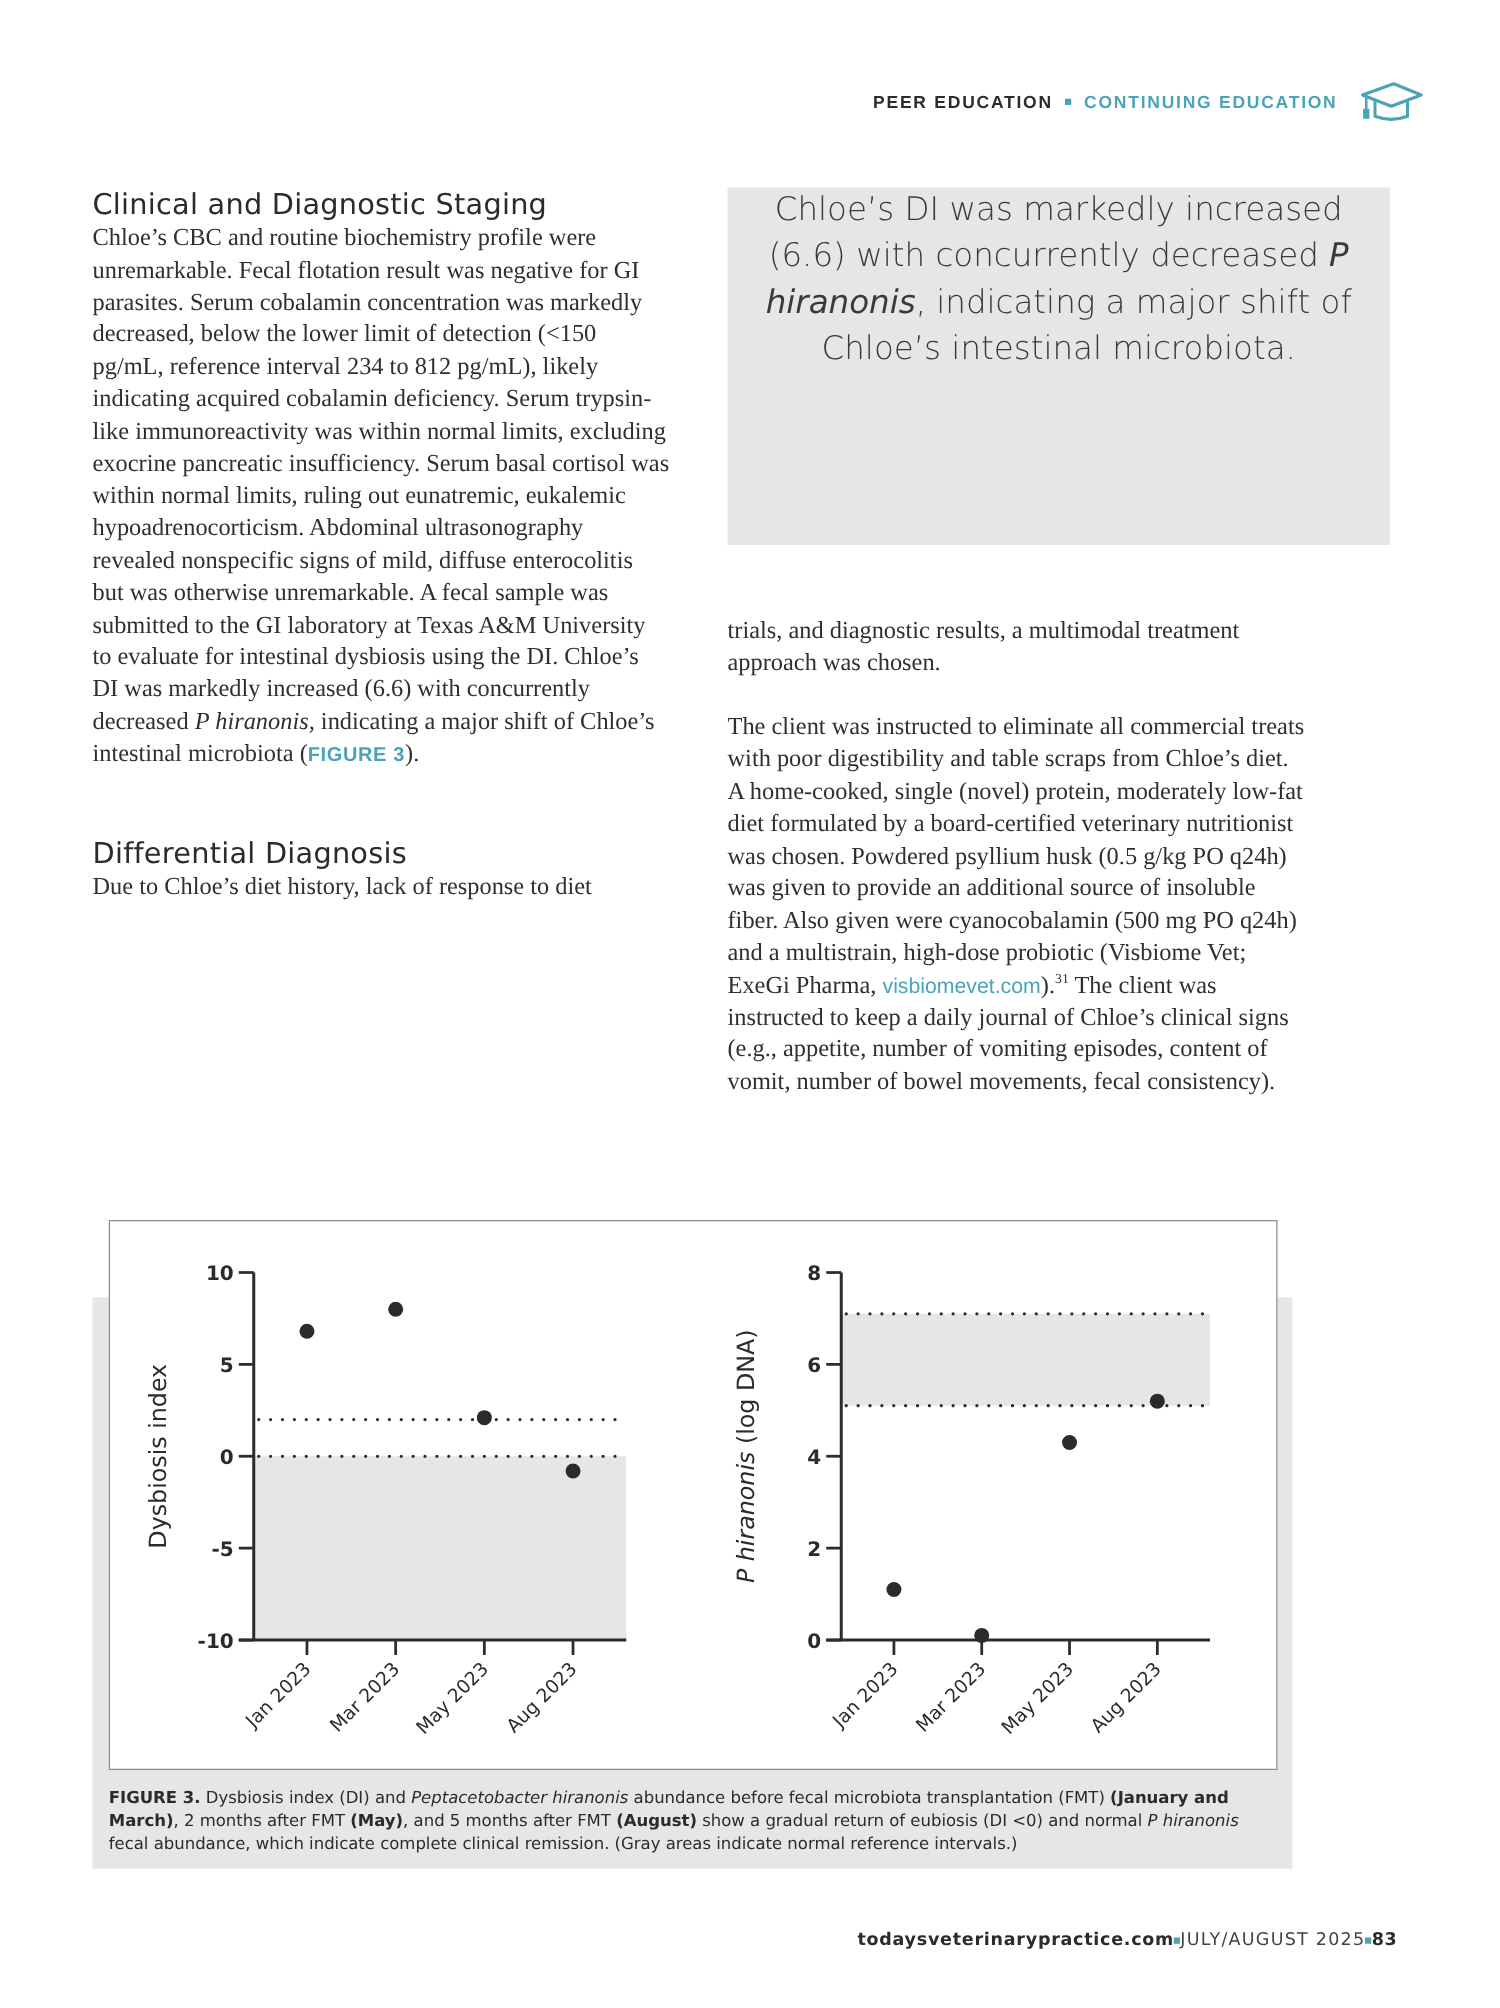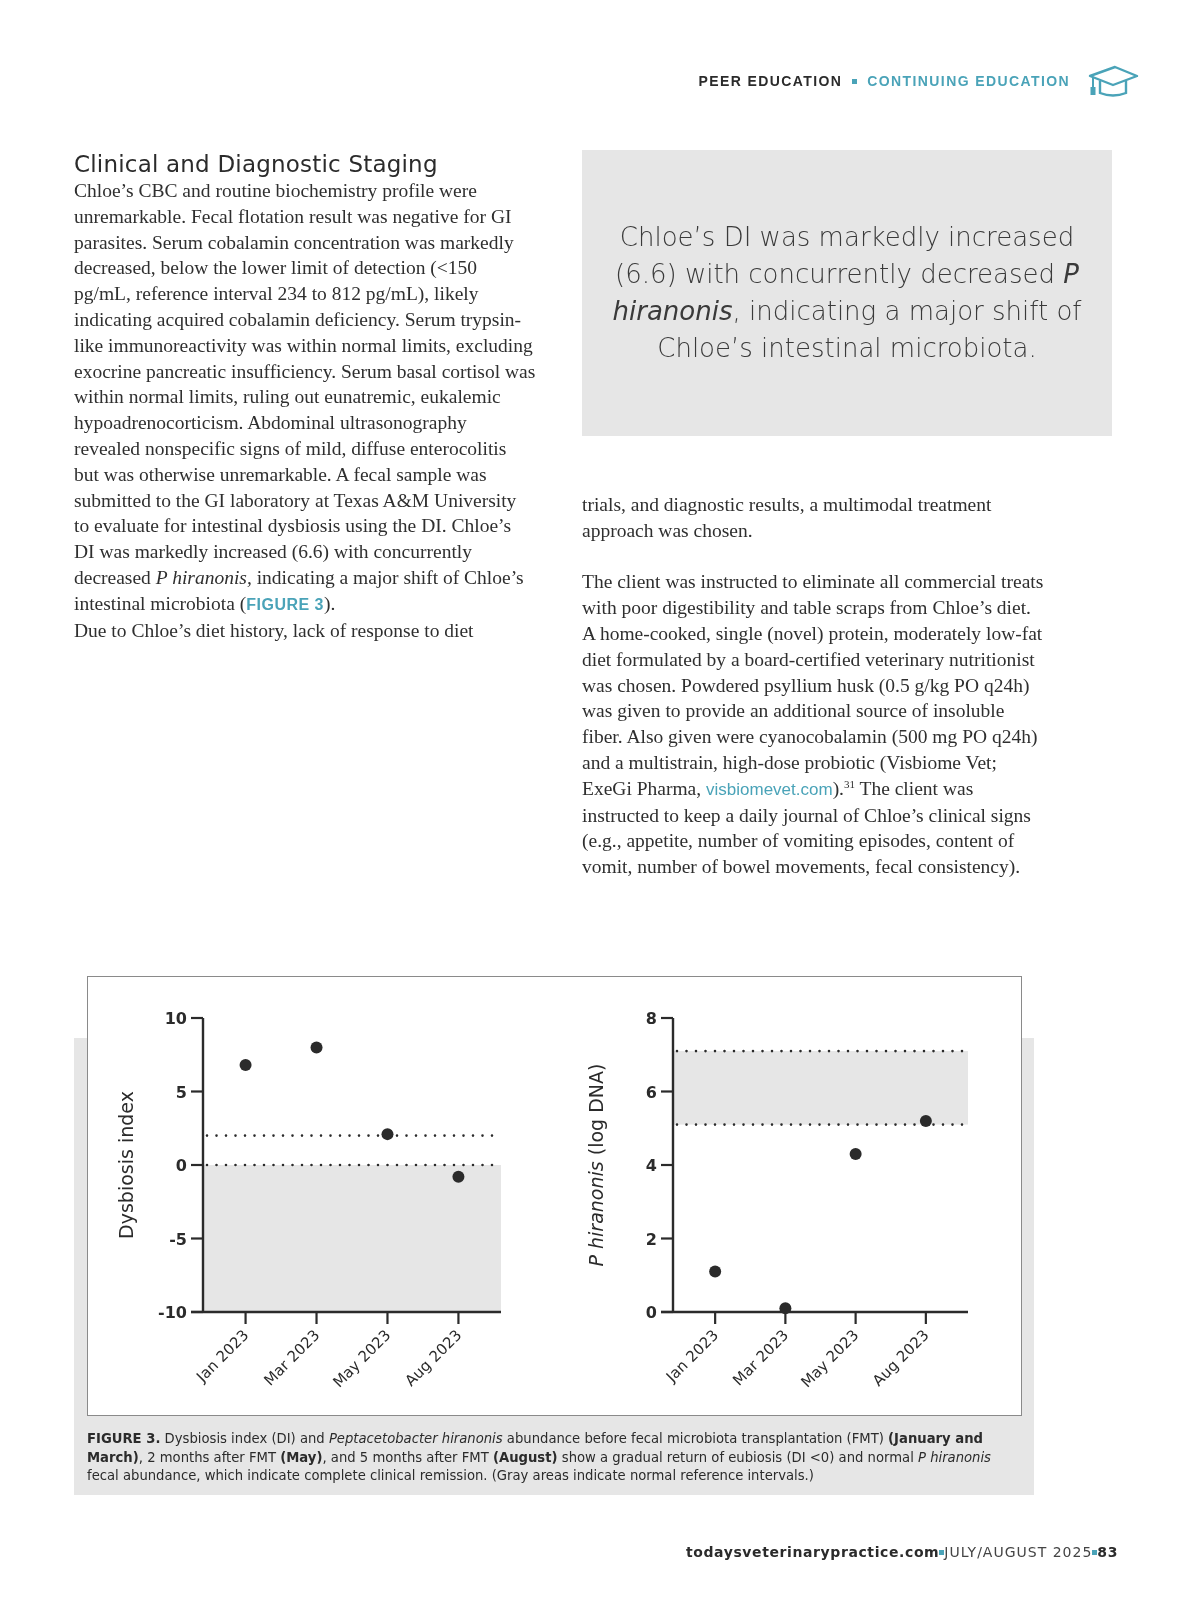--- a/index.html
+++ b/index.html
@@ -11,21 +11,21 @@
   .header svg{margin-left:6px;}
 
   .col{position:absolute;font-family:"Liberation Serif",serif;font-size:19.5px;line-height:25.8px;color:#2f2f2f;}
   .col p{margin:0;}
   .col .italic{font-style:italic;}
   h2{font-family:"DejaVu Sans","Liberation Sans",sans-serif;font-weight:400;font-size:23px;line-height:28px;margin:0;color:#2b2b2b;letter-spacing:0.2px;}
   .figref{font-family:"Liberation Sans",sans-serif;font-weight:700;color:#4aa3b8;font-size:16px;letter-spacing:0.5px;}
   .link{font-family:"Liberation Sans",sans-serif;color:#4aa3b8;font-size:17px;}
   sup{font-size:11px;line-height:0;}
 
-  .pull{position:absolute;left:582px;top:150px;width:530px;height:286px;background:#e6e6e6;display:flex;align-items:center;justify-content:center;}
+  .pull{position:absolute;left:582px;top:150px;width:530px;height:286px;background:#e6e6e6;display:flex;justify-content:center;}
   .pull p{margin:0;text-align:center;font-family:"DejaVu Sans","Liberation Sans",sans-serif;font-weight:300;font-size:26px;line-height:37px;color:#3a3a3a;padding-left:0;}
 
   .figbg{position:absolute;left:74px;top:1038px;width:960px;height:457px;background:#e6e6e6;}
   .figbox{position:absolute;left:87px;top:976px;width:935px;height:440px;background:#fff;border:1.5px solid #8a8a8a;box-sizing:border-box;}
   .caption{position:absolute;left:87px;top:1430px;width:930px;font-family:"DejaVu Sans","Liberation Sans",sans-serif;font-size:13.2px;line-height:18.5px;color:#2b2b2b;}
   .caption b{font-weight:700;}
   .caption i{font-style:italic;}
 
   .footer{position:absolute;top:1544px;right:82px;display:flex;align-items:center;font-family:"DejaVu Sans","Liberation Sans",sans-serif;font-size:14px;letter-spacing:0.6px;}
   .footer .site{font-weight:700;color:#2b2b2b;}
@@ -49,20 +49,21 @@
     <rect x="4.5" y="23" width="5" height="8" fill="#4aa3b8"></rect>
   </svg>
 </div>
 
 <div class="col" style="left:74px;top:150px;width:462px;">
   <h2>Clinical and Diagnostic Staging</h2>
   <p>
     <span>Chloe’s CBC and routine biochemistry profile were unremarkable. Fecal flotation result was negative for GI parasites. Serum cobalamin concentration was markedly decreased, below the lower limit of detection (&lt;150 pg/mL, reference interval 234 to 812 pg/mL), likely indicating acquired cobalamin deficiency. Serum trypsin-like immunoreactivity was within normal limits, excluding exocrine pancreatic insufficiency. Serum basal cortisol was within normal limits, ruling out eunatremic, eukalemic hypoadrenocorticism. Abdominal ultrasonography revealed nonspecific signs of mild, diffuse enterocolitis but was otherwise unremarkable. A fecal sample was submitted to the GI laboratory at Texas A&amp;M University to evaluate for intestinal dysbiosis using the DI. Chloe’s DI was markedly increased (6.6) with concurrently decreased </span><span class="italic">P hiranonis,</span><span> indicating a major shift of Chloe’s intestinal microbiota (</span><span class="figref">FIGURE 3</span><span>).</span>
   </p>
 
+  <h2 style="margin-top:51px;">Differential Diagnosis</h2>
 
   <p>Due to Chloe’s diet history, lack of response to diet</p>
 </div>
 
 <div class="pull">
   <p style="width:480px;">
     <span>Chloe’s DI was markedly increased (6.6) with concurrently decreased </span><i>P hiranonis</i><span>, indicating a major shift of Chloe’s intestinal microbiota.</span>
   </p>
 </div>
 

